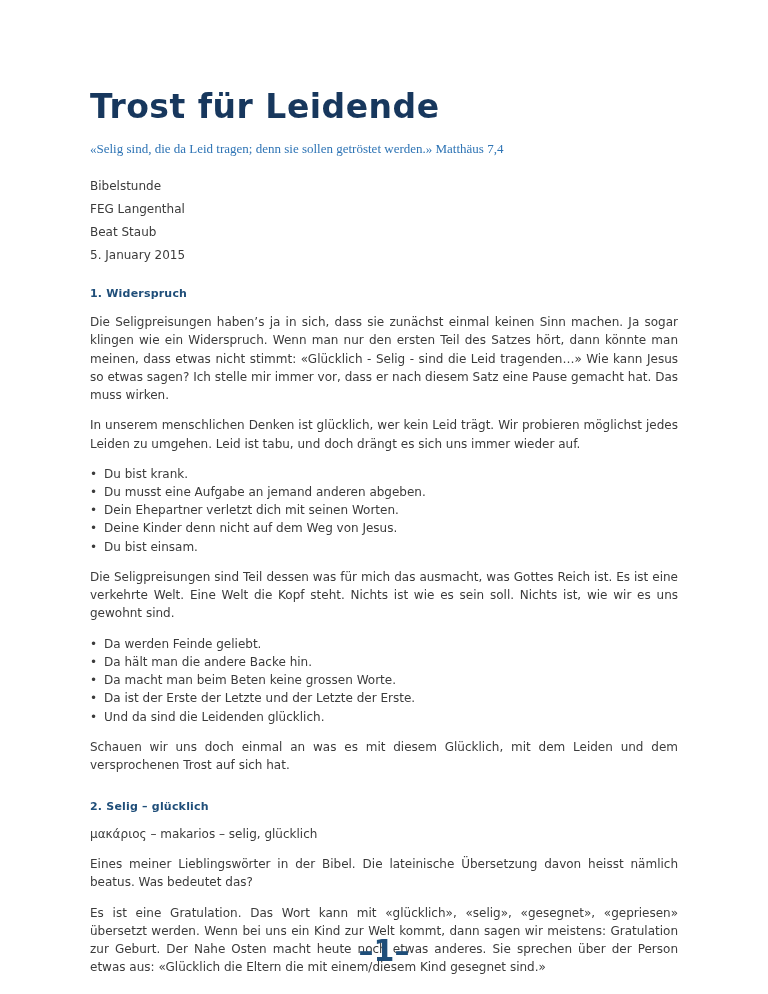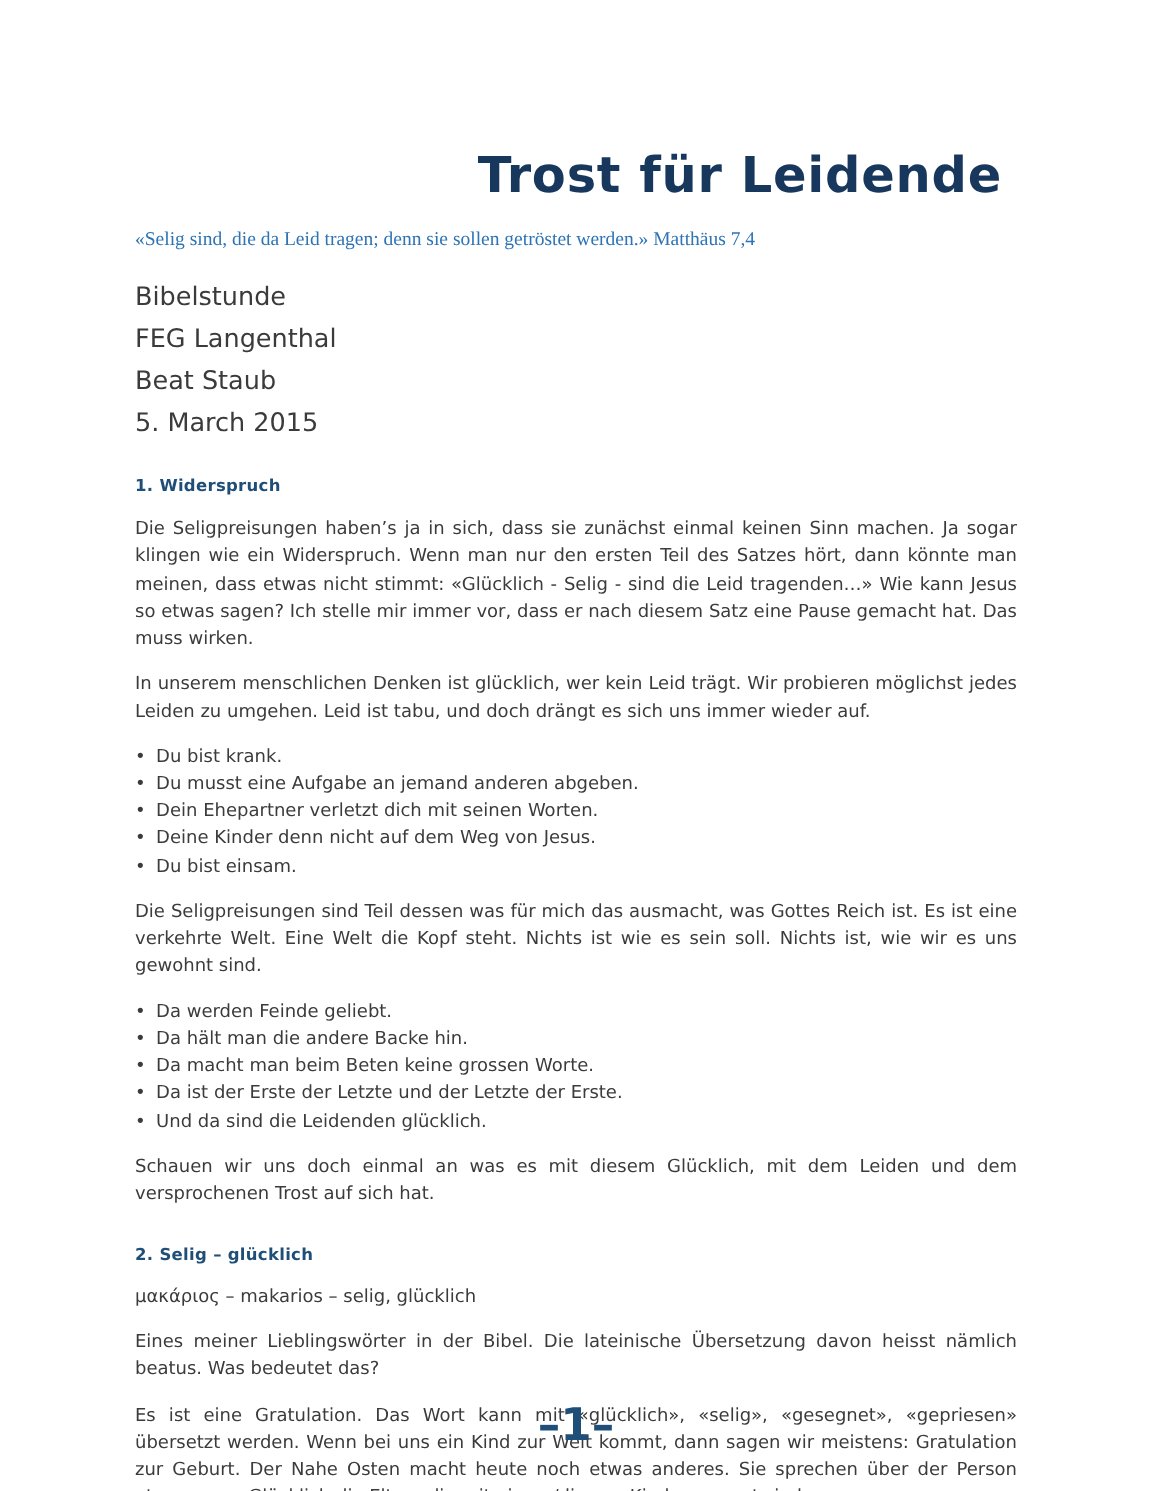--- a/index.html
+++ b/index.html
@@ -12,41 +12,40 @@
     width: 768px;
     height: 994px;
     background: #ffffff;
     box-sizing: border-box;
     padding: 88px 90px 0 90px;
     overflow: hidden;
     font-family: "DejaVu Sans", "Liberation Sans", sans-serif;
     color: #3b3b3b;
   }
   .doc-title {
-    margin: 10px;
+    margin: 0;
     font-size: 33px;
     font-weight: bold;
     color: #17375d;
     letter-spacing: 0.5px;
     line-height: 1.15;
-    text-align: right;
   }
   .doc-subtitle {
     margin: 14px 0 0 0;
     font-size: 13px;
     color: #2e74b5;
     line-height: 1.4;
     font-family: Liberation Serif, serif;
   }
   .meta {
     margin-top: 22px;
   }
   .meta p {
     margin: 0 0 11px 0;
-    font-size: 17px;
+    font-size: 12px;
     color: #3b3b3b;
     line-height: 1.0;
   }
   .section-heading {
     margin: 26px 0 13px 0;
     font-size: 11px;
     font-weight: bold;
     color: #1f4e79;
     letter-spacing: 0.2px;
   }
@@ -96,21 +95,21 @@
 <div class="page">
 
   <h1 class="doc-title">Trost für Leidende</h1>
 
   <p class="doc-subtitle">«Selig sind, die da Leid tragen; denn sie sollen getröstet werden.» Matthäus 7,4</p>
 
   <div class="meta">
     <p>Bibelstunde</p>
     <p>FEG Langenthal</p>
     <p>Beat Staub</p>
-    <p>5. March 2015</p>
+    <p>5. January 2015</p>
   </div>
 
   <h2 class="section-heading">1. Widerspruch</h2>
 
   <p class="body-par">Die Seligpreisungen haben’s ja in sich, dass sie zunächst einmal keinen Sinn machen. Ja sogar klingen wie ein Widerspruch. Wenn man nur den ersten Teil des Satzes hört, dann könnte man meinen, dass etwas nicht stimmt: «Glücklich - Selig - sind die Leid tragenden…» Wie kann Jesus so etwas sagen? Ich stelle mir immer vor, dass er nach diesem Satz eine Pause gemacht hat. Das muss wirken.</p>
   <p class="body-par">In unserem menschlichen Denken ist glücklich, wer kein Leid trägt. Wir probieren möglichst jedes Leiden zu umgehen. Leid ist tabu, und doch drängt es sich uns immer wieder auf.</p>
 
   <ul class="bullets">
     <li>Du bist krank.</li>
     <li>Du musst eine Aufgabe an jemand anderen abgeben.</li>

